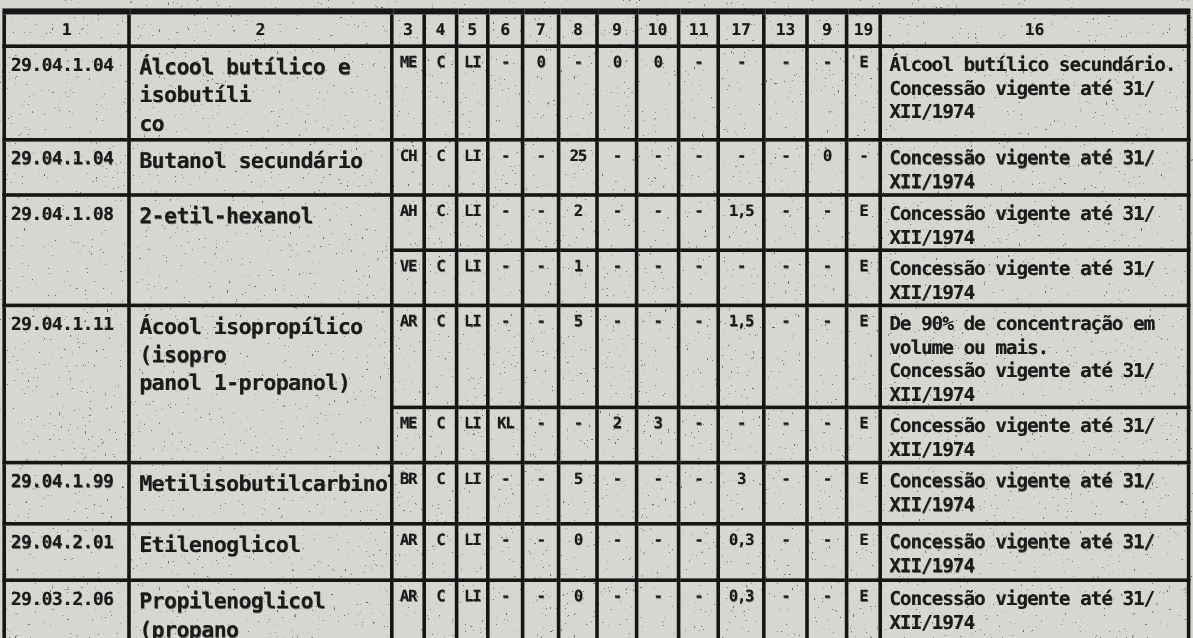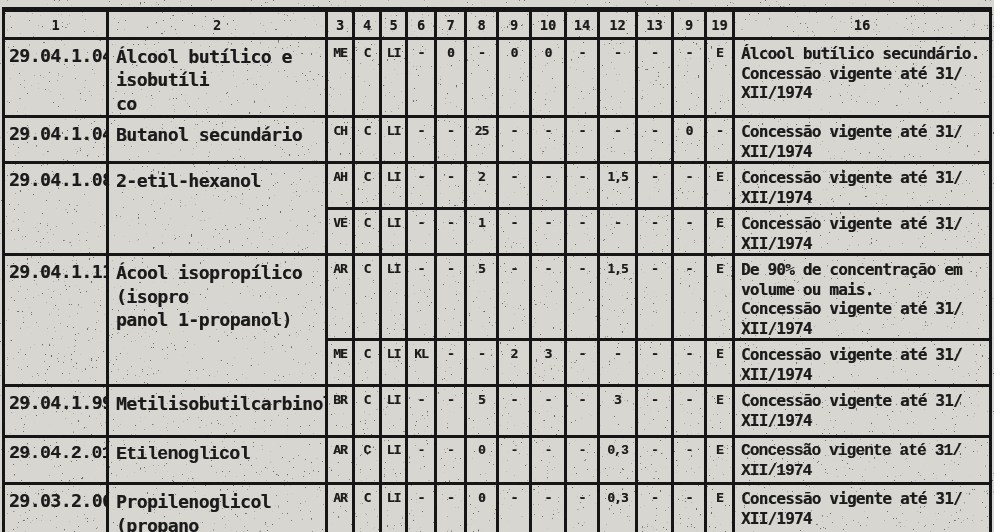--- a/index.html
+++ b/index.html
@@ -27,21 +27,21 @@
   thead th {
     border-top-width: 5px;
     height: 29px;
     font-size: 13.5px;
     text-align: center;
     vertical-align: middle;
     padding: 0;
   }
   tbody tr:last-child td { border-bottom-width: 5px; }
   td.code {
-    font-size: 18px;
+    font-size: 15px;
     vertical-align: top;
     padding: 5px 1px 0 4px;
     white-space: nowrap;
     letter-spacing: -0.5px;
     margin-left: 20px;
   }
   td.product {
     font-size: 18px;
     vertical-align: top;
     padding: 5px 2px 0 7px;
@@ -100,22 +100,22 @@
         <th>1</th>
         <th>2</th>
         <th>3</th>
         <th>4</th>
         <th>5</th>
         <th>6</th>
         <th>7</th>
         <th>8</th>
         <th>9</th>
         <th>10</th>
-        <th>14</th>
-        <th>12</th>
+        <th>11</th>
+        <th>17</th>
         <th>13</th>
         <th>9</th>
         <th>19</th>
         <th>16</th>
       </tr>
     </thead>
     <tbody id="tbody">
         <tr style="height: 67px;">
           <td class="code">29.04.1.04</td>
           <td class="product">Álcool butílico e isobutíli
@@ -243,21 +243,21 @@
           <td class="val">-</td>
           <td class="val">-</td>
           <td class="val">-</td>
           <td class="val">3</td>
           <td class="val">-</td>
           <td class="val">-</td>
           <td class="val">E</td>
           <td class="note">Concessão vigente até 31/
 XII/1974</td>
         </tr>
-        <tr style="height: 47px; font-family: Liberation Mono, monospace;">
+        <tr style="height: 47px;">
           <td class="code">29.04.2.01</td>
           <td class="product">Etilenoglicol</td>
           <td class="val">AR</td>
           <td class="val">C</td>
           <td class="val">LI</td>
           <td class="val">-</td>
           <td class="val">-</td>
           <td class="val">0</td>
           <td class="val">-</td>
           <td class="val">-</td>

